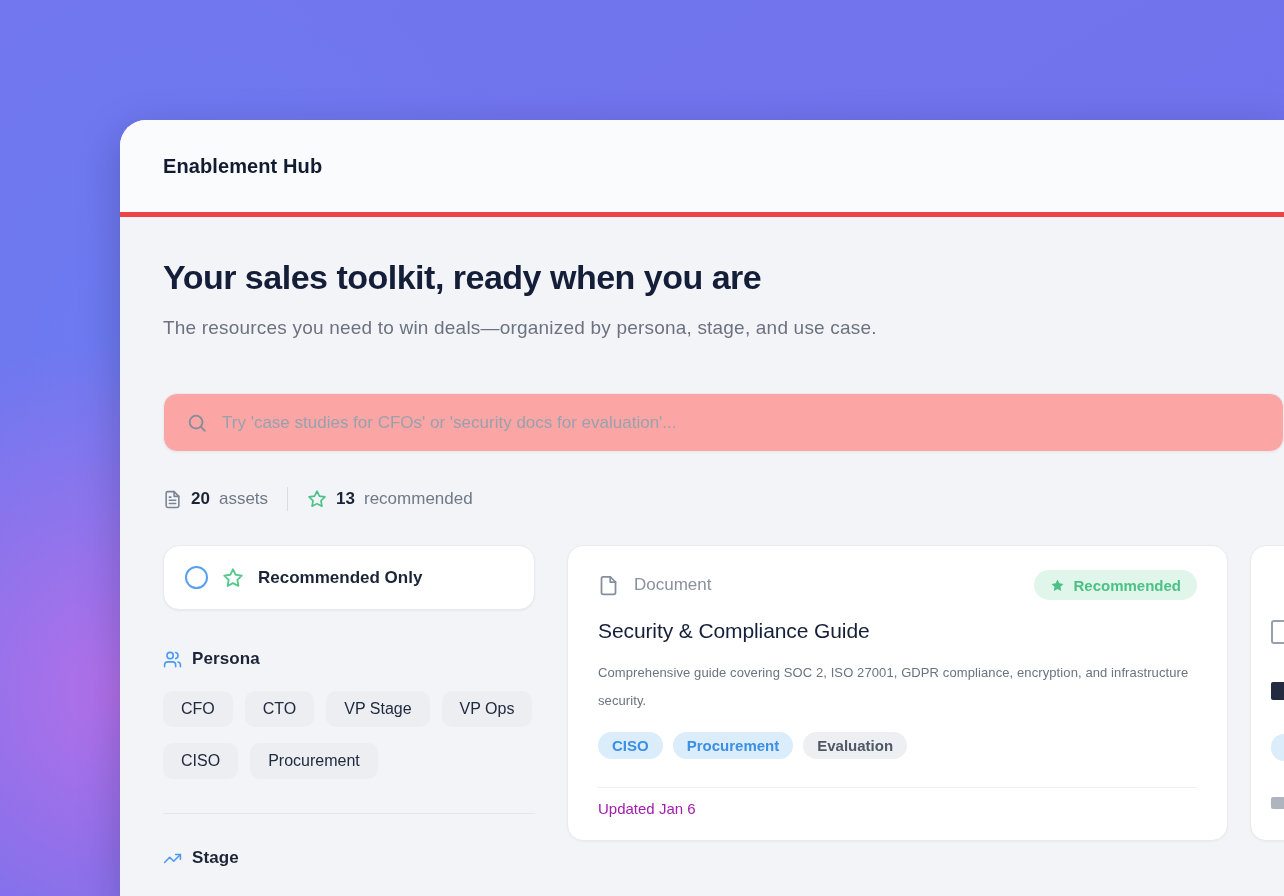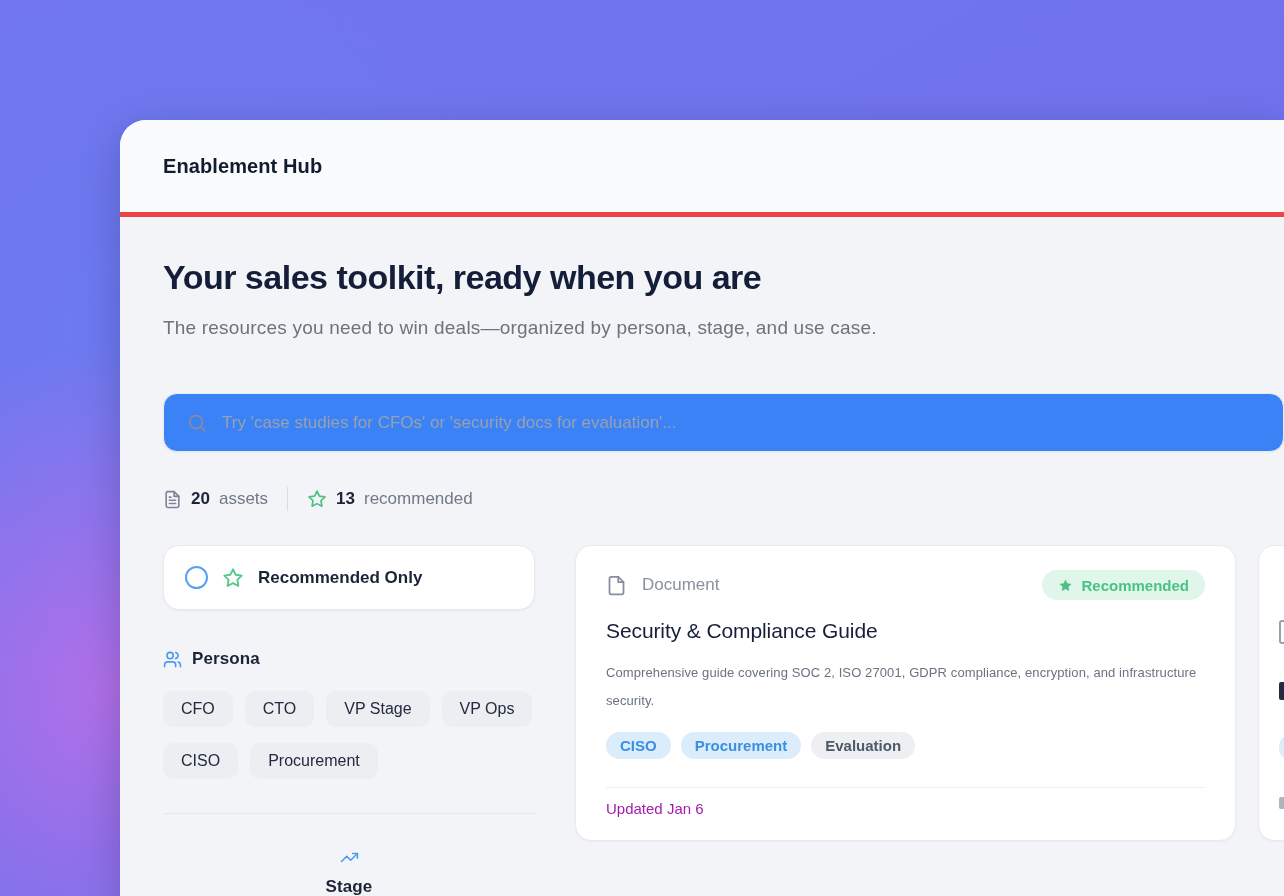--- a/index.html
+++ b/index.html
@@ -43,21 +43,21 @@
     color: #141e38; letter-spacing: -0.5px;
   }
   .page-subtitle {
     margin-top: 14px; max-width: 720px;
     font-size: 19px; line-height: 34px; letter-spacing: 0.2px;
     color: #6c7280;
   }
 
   .searchbar {
     margin-top: 48px; height: 59px;
-    background: #3b82f6; border: 1px solid #e9ebef;
+    background: #fca5a5; border: 1px solid #e9ebef;
     border-radius: 14px;
     box-shadow: 0 1px 2px rgba(16,24,40,0.04);
     display: flex; align-items: center;
     padding-left: 22px;
   }
   .searchbar input {
     flex: 1; border: none; outline: none; background: transparent;
     margin-left: 14px; font-family: inherit;
     font-size: 17px; color: #2a3349;
   }
@@ -65,40 +65,40 @@
 
   .stats {
     margin-top: 35px; display: flex; align-items: center; gap: 19px;
     font-size: 17px;
   }
   .stat { display: flex; align-items: center; gap: 9px; }
   .stat b { color: #1b2437; font-weight: 700; }
   .stat span.lbl { color: #6f7987; }
   .stat-sep { width: 1px; height: 24px; background: #d9dde2; }
 
-  .layout { margin-top: 34px; display: flex; gap: 40px; align-items: flex-start; }
+  .layout { margin-top: 34px; display: flex; gap: 32px; align-items: flex-start; }
 
   
   .sidebar { width: 372px; flex-shrink: 0; }
   .reconly {
     height: 65px; background: #ffffff;
     border: 1px solid #e8eaee; border-radius: 16px;
     box-shadow: 0 1px 2px rgba(16,24,40,0.05);
     display: flex; align-items: center; gap: 14px;
     padding-left: 21px; cursor: pointer;
   }
   .radio {
     width: 23px; height: 23px; border-radius: 50%;
     border: 2px solid #58a1f1; flex-shrink: 0;
   }
   .reconly-label { font-size: 17px; font-weight: 600; color: #1b2437; }
 
   .filter-head { display: flex; align-items: center; gap: 10px; }
   .filter-head.persona { margin-top: 39px; }
-  .filter-head.stage { margin-top: 34px; flex-direction: column; }
+  .filter-head.stage { margin-top: 34px; }
   .filter-label { font-size: 17px; font-weight: 700; color: #1b2437; letter-spacing: 0.1px; }
 
   .chips { margin-top: 22px; display: flex; flex-wrap: wrap; gap: 16px 12px; }
   .chip {
     height: 36px; padding: 0 18px; border: none;
     background: #eceef2; border-radius: 10px;
     font-family: inherit; font-size: 16px; font-weight: 400; color: #212b3f;
     display: inline-flex; align-items: center; cursor: pointer;
   }
   .side-divider { margin-top: 34px; border: none; border-top: 1px solid #e4e7eb; }

